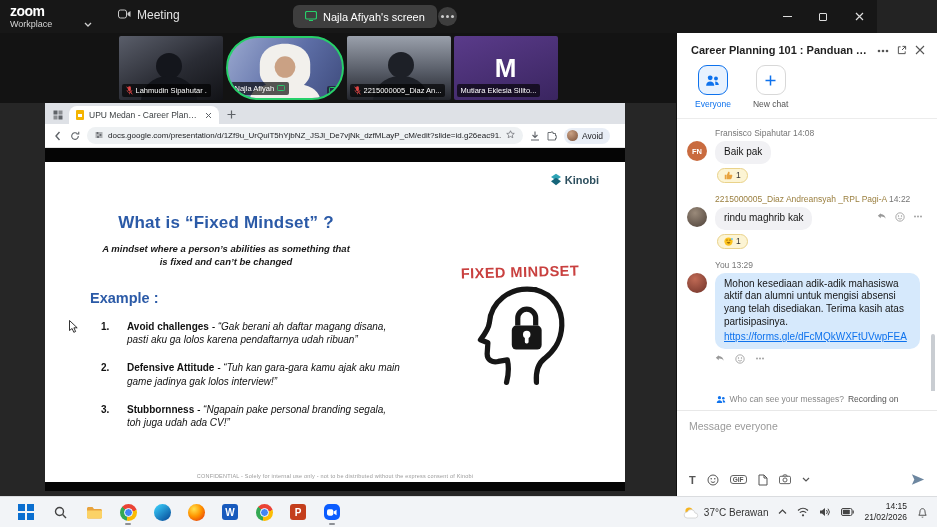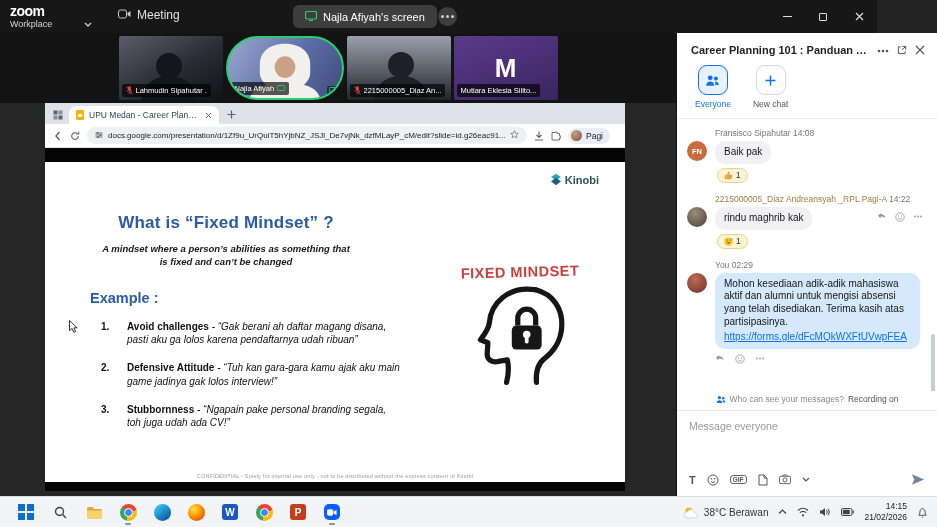--- a/index.html
+++ b/index.html
@@ -313,21 +313,21 @@
               <path d="M5 0.5v6M2.5 4L5 6.5 7.5 4M1 9h8" stroke="#5f6368" fill="none" stroke-width="1.1"></path>
             </svg>
         </span>
         <span class="nav-ic">
           <svg width="10" height="10" viewBox="0 0 10 10">
               <path d="M4 1h2v1.5h2.5V5H10v2H8.5v2H1V1.5h3z" fill="none" stroke="#5f6368" stroke-width="0.9"></path>
             </svg>
         </span>
         <div class="work-chip">
           <span class="work-ava"></span>
-          <span>Pagi</span>
+          <span>Avoid</span>
         </div>
         <span class="nav-ic"><span class="vdots"></span></span>
       </div>
       <div id="bcontent">
         <div id="slide">
           <div class="kinobi">
             <svg width="10" height="13" viewBox="0 0 12 14">
                 <path d="M6 0l6 4-6 4L0 4z" fill="#2fa3b5"></path>
                 <path d="M6 5l6 4-6 5-6-5z" fill="#16657a"></path>
               </svg>
@@ -463,21 +463,21 @@
               <path d="M3.6 7c1.5 2.2 3.8 2.2 5 0z" fill="#7a4f01"></path>
               <circle cx="10.6" cy="2.6" r="1.3" fill="#6ec6f5"></circle>
             </svg>
           <span>1</span>
         </span>
       </div>
 
       <div class="msg m3 self">
         <div class="avatar av-ph2"></div>
         <div class="meta"><span class="author">You</span>
-          <span>02:29</span></div>
+          <span>13:29</span></div>
         <div class="bubble">
           <span>Mohon kesediaan adik-adik mahasiswa aktif dan alumni untuk mengisi absensi yang telah disediakan. Terima kasih atas partisipasinya.</span>
           <a href="#">https://forms.gle/dFcMQkWXFtUVwpFEA</a>
         </div>
         <div class="under-ics">
           <svg width="10" height="9" viewBox="0 0 12 10">
               <path d="M4.5 1L1 4l3.5 3V5c2.8-.2 4.8.7 5.8 2.8C10.2 4.3 8 2.3 4.5 2z" fill="#999"></path>
             </svg>
           <svg width="10" height="10" viewBox="0 0 12 12">
               <circle cx="6" cy="6" r="5" fill="none" stroke="#999" stroke-width="1"></circle>
@@ -586,21 +586,21 @@
             </svg>
         </span>
       </div>
     </div>
     <div class="tray">
       <div class="weather">
         <svg width="16" height="13" viewBox="0 0 16 13">
             <circle cx="6" cy="5" r="3.6" fill="#f6b41f"></circle>
             <path d="M4 12a3 3 0 0 1 .4-6A4 4 0 0 1 12 7a2.5 2.5 0 0 1 .4 5z" fill="#fff" stroke="#c9c9c9" stroke-width="0.7"></path>
           </svg>
-        <span>38°C  Berawan</span>
+        <span>37°C  Berawan</span>
       </div>
       <span class="ti">
         <svg width="9" height="6" viewBox="0 0 9 6">
             <path d="M1 4.5L4.5 1 8 4.5" stroke="#444" fill="none" stroke-width="1.2"></path>
           </svg>
       </span>
       <span class="ti">
         <svg width="12" height="10" viewBox="0 0 12 10">
             <path d="M1 3.5C4 .8 8 .8 11 3.5M2.8 5.7c2-1.7 4.4-1.7 6.4 0" stroke="#444" fill="none" stroke-width="1.1"></path>
             <circle cx="6" cy="8.3" r="1.1" fill="#444"></circle>

